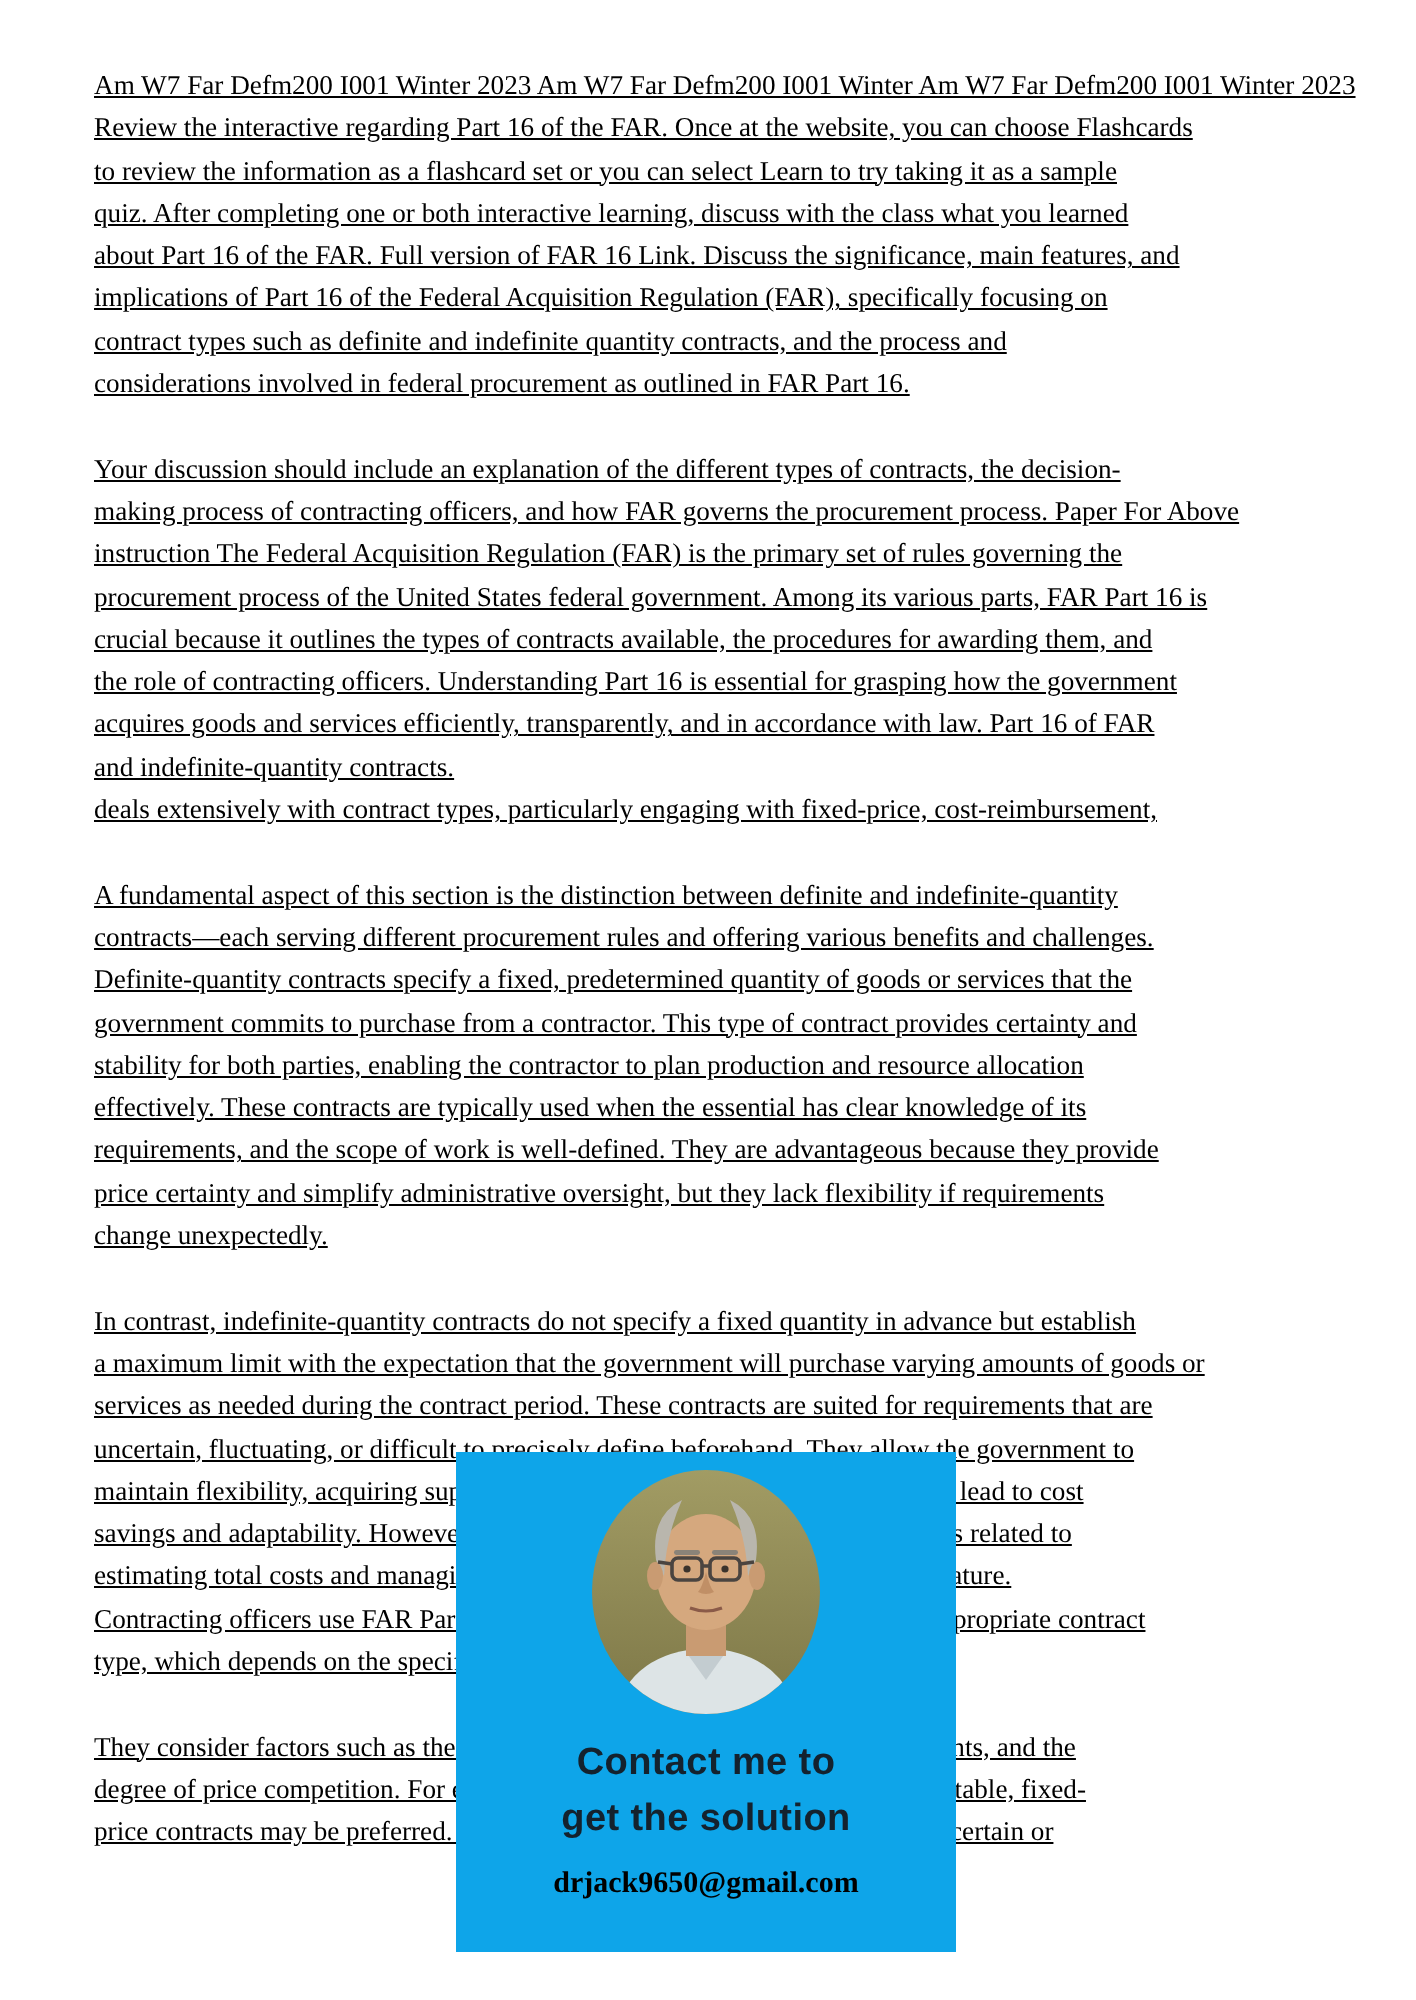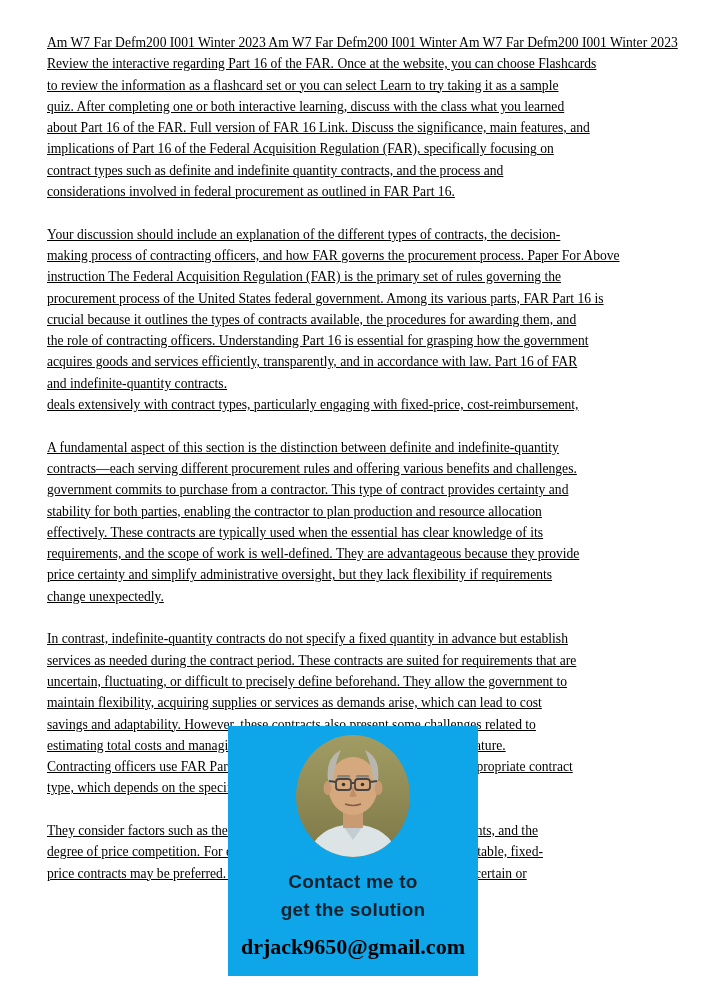--- a/index.html
+++ b/index.html
@@ -22,21 +22,21 @@
   .card-heading {
     margin-top:10px;
     font-family:"Liberation Sans","DejaVu Sans",sans-serif;
     font-weight:bold; font-size:19px; line-height:28px;
     color:#14222e; letter-spacing:0.2px;
   }
   .card-heading .hline { display:block; }
   .card-email {
     margin-top:10px;
     font-family:"Liberation Serif","DejaVu Serif",serif;
-    font-weight:bold; font-size:22px; color:#000;
+    font-weight:bold; font-size:15px; color:#000;
   }
 </style>
 </head>
 <body>
 
 <div class="doc" id="doc">
     <div class="para">
       <div class="line">Am W7 Far Defm200 I001 Winter 2023 Am W7 Far Defm200 I001 Winter Am W7 Far Defm200 I001 Winter 2023</div>
       <div class="line">Review the interactive regarding Part 16 of the FAR. Once at the website, you can choose Flashcards</div>
       <div class="line">to review the information as a flashcard set or you can select Learn to try taking it as a sample</div>
@@ -53,29 +53,31 @@
       <div class="line">procurement process of the United States federal government. Among its various parts, FAR Part 16 is</div>
       <div class="line">crucial because it outlines the types of contracts available, the procedures for awarding them, and</div>
       <div class="line">the role of contracting officers. Understanding Part 16 is essential for grasping how the government</div>
       <div class="line">acquires goods and services efficiently, transparently, and in accordance with law. Part 16 of FAR</div>
       <div class="line">and indefinite-quantity contracts.</div>
       <div class="line">deals extensively with contract types, particularly engaging with fixed-price, cost-reimbursement,</div>
     </div>
     <div class="para">
       <div class="line">A fundamental aspect of this section is the distinction between definite and indefinite-quantity</div>
       <div class="line">contracts—each serving different procurement rules and offering various benefits and challenges.</div>
+      <div class="line">Definite-quantity contracts specify a fixed, predetermined quantity of goods or services that the</div>
       <div class="line">government commits to purchase from a contractor. This type of contract provides certainty and</div>
       <div class="line">stability for both parties, enabling the contractor to plan production and resource allocation</div>
       <div class="line">effectively. These contracts are typically used when the essential has clear knowledge of its</div>
       <div class="line">requirements, and the scope of work is well-defined. They are advantageous because they provide</div>
       <div class="line">price certainty and simplify administrative oversight, but they lack flexibility if requirements</div>
       <div class="line">change unexpectedly.</div>
     </div>
     <div class="para">
       <div class="line">In contrast, indefinite-quantity contracts do not specify a fixed quantity in advance but establish</div>
+      <div class="line">a maximum limit with the expectation that the government will purchase varying amounts of goods or</div>
       <div class="line">services as needed during the contract period. These contracts are suited for requirements that are</div>
       <div class="line">uncertain, fluctuating, or difficult to precisely define beforehand. They allow the government to</div>
       <div class="line">maintain flexibility, acquiring supplies or services as demands arise, which can lead to cost</div>
       <div class="line">savings and adaptability. However, these contracts also present some challenges related to</div>
       <div class="line">estimating total costs and managing deliveries because of their unpredictable nature.</div>
       <div class="line">Contracting officers use FAR Part 16 as their main guide when selecting the appropriate contract</div>
       <div class="line">type, which depends on the specific circumstances of each procurement.</div>
     </div>
     <div class="para">
       <div class="line">They consider factors such as the complexity, clarity, urgency of the requirements, and the</div>

